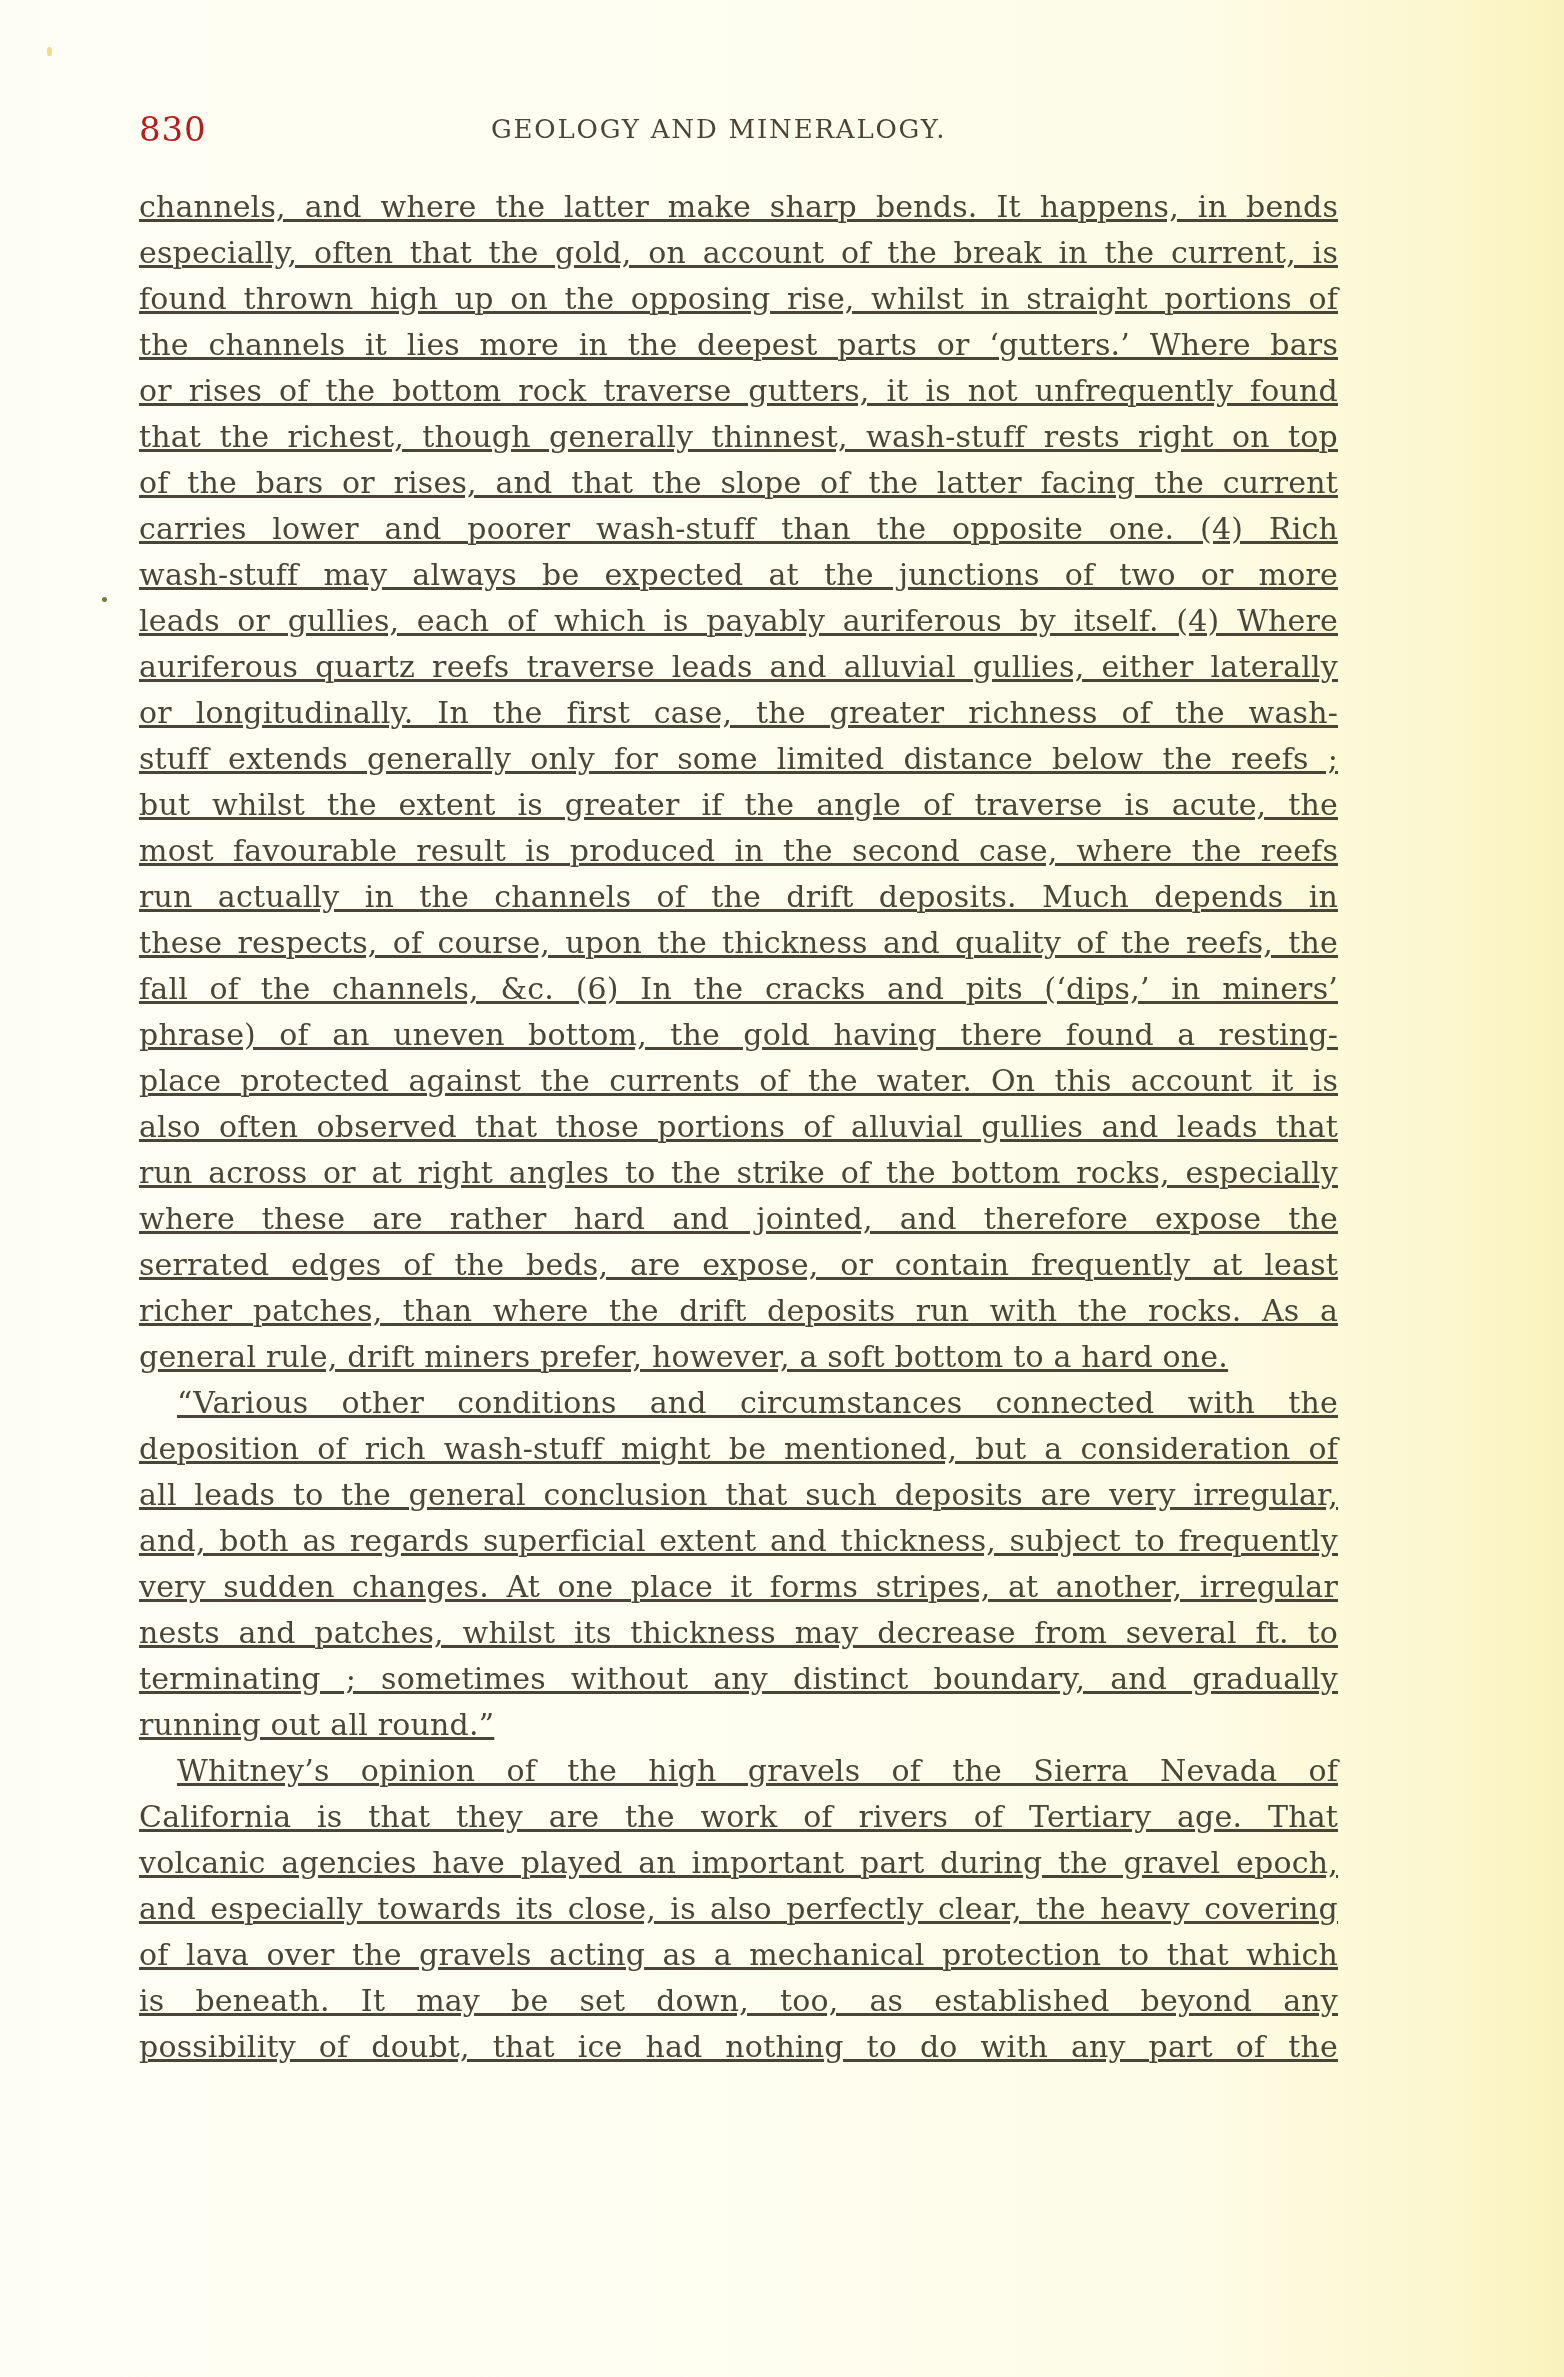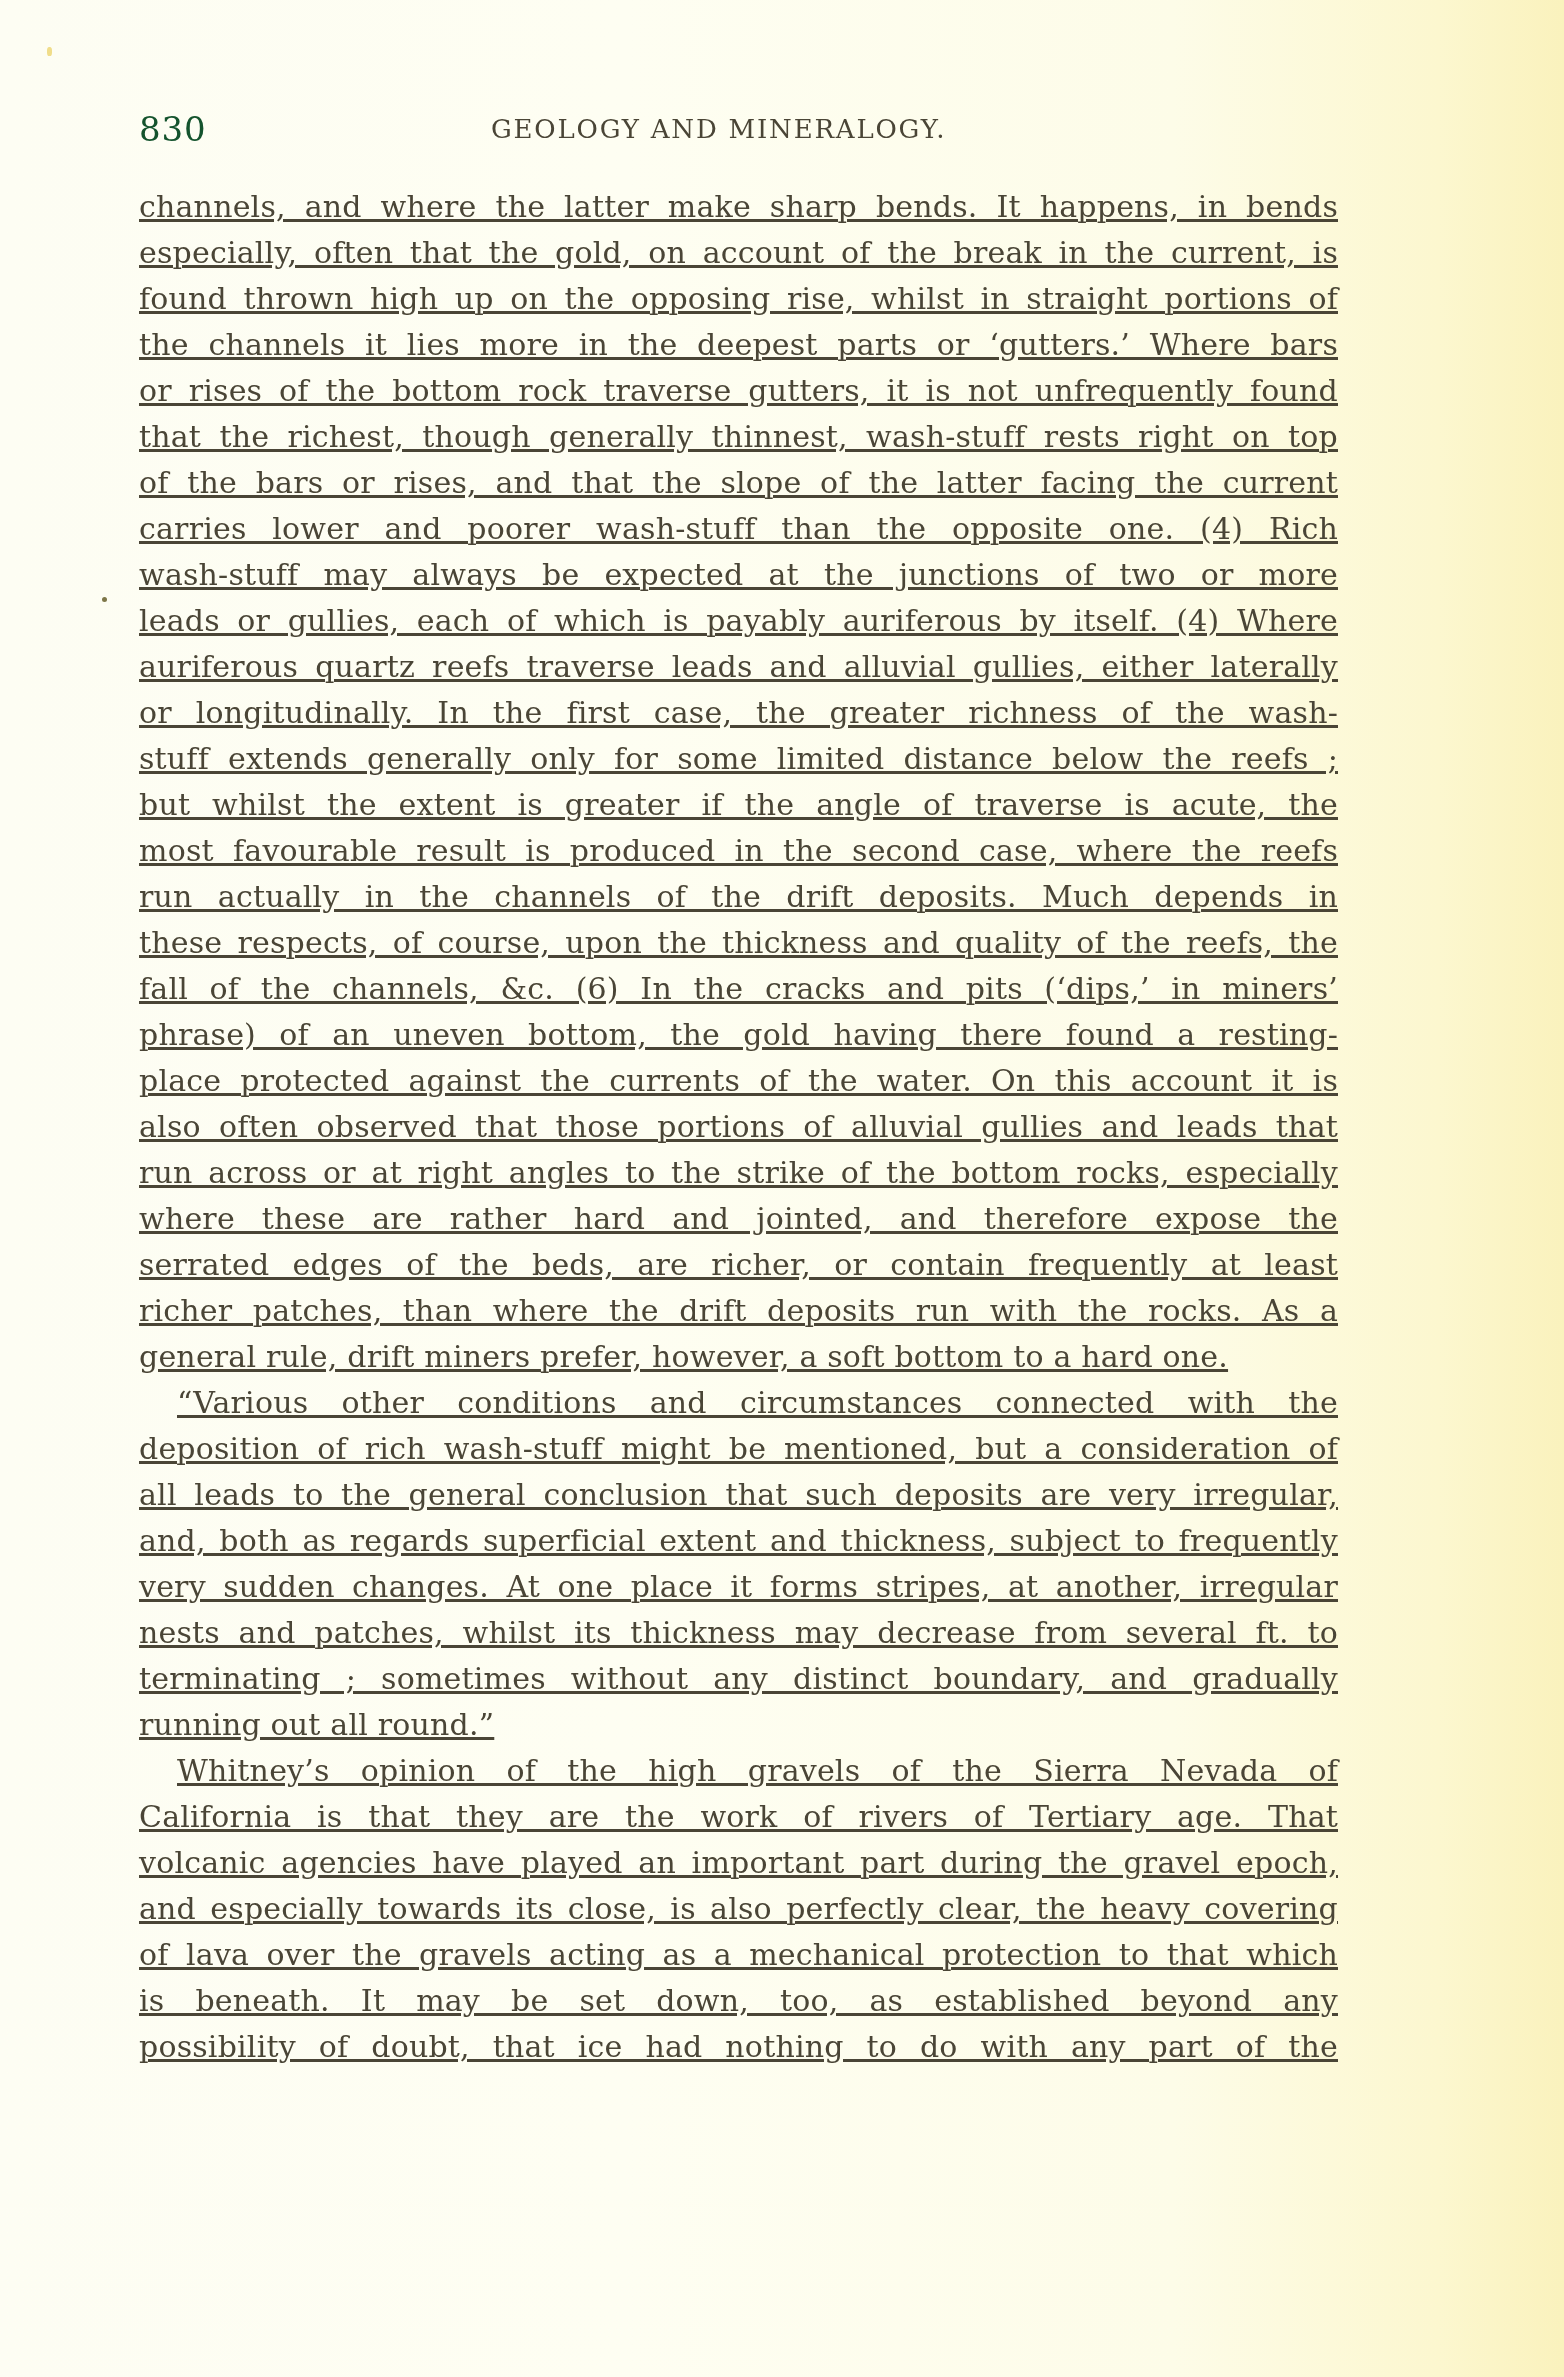--- a/index.html
+++ b/index.html
@@ -28,21 +28,21 @@
       left: 139px;
       width: 1201px;
       height: 45px;
     }
     .page-number {
       position: absolute;
       left: 0;
       top: 0;
       font-size: 34px;
       letter-spacing: 0.9px;
-      color: #14532d;
+      color: #b91c1c;
     }
     .header-title {
       position: absolute;
       left: 352px;
       top: 5.4px;
       font-size: 26px;
       letter-spacing: 1.8px;
       color: #4a4536;
     }
     .body-text {
@@ -117,21 +117,21 @@
     <span class="line">but whilst the extent is greater if the angle of traverse is acute, the</span>
     <span class="line">most favourable result is produced in the second case, where the reefs</span>
     <span class="line">run actually in the channels of the drift deposits.  Much depends in</span>
     <span class="line">these respects, of course, upon the thickness and quality of the reefs, the</span>
     <span class="line">fall of the channels, &amp;c.  (6) In the cracks and pits (‘dips,’ in miners’</span>
     <span class="line">phrase) of an uneven bottom, the gold having there found a resting-</span>
     <span class="line">place protected against the currents of the water.  On this account it is</span>
     <span class="line">also often observed that those portions of alluvial gullies and leads that</span>
     <span class="line">run across or at right angles to the strike of the bottom rocks, especially</span>
     <span class="line">where these are rather hard and jointed, and therefore expose the</span>
-    <span class="line">serrated edges of the beds, are richer, or contain frequently at least</span>
+    <span class="line">serrated edges of the beds, are expose, or contain frequently at least</span>
     <span class="line">richer patches, than where the drift deposits run with the rocks.  As a</span>
     <span class="line last">general rule, drift miners prefer, however, a soft bottom to a hard one.</span>
     <span class="line indent">“Various other conditions and circumstances connected with the</span>
     <span class="line">deposition of rich wash-stuff might be mentioned, but a consideration of</span>
     <span class="line">all leads to the general conclusion that such deposits are very irregular,</span>
     <span class="line">and, both as regards superficial extent and thickness, subject to frequently</span>
     <span class="line">very sudden changes.  At one place it forms stripes, at another, irregular</span>
     <span class="line">nests and patches, whilst its thickness may decrease from several ft. to</span>
     <span class="line">terminating ; sometimes without any distinct boundary, and gradually</span>
     <span class="line last">running out all round.”</span>

